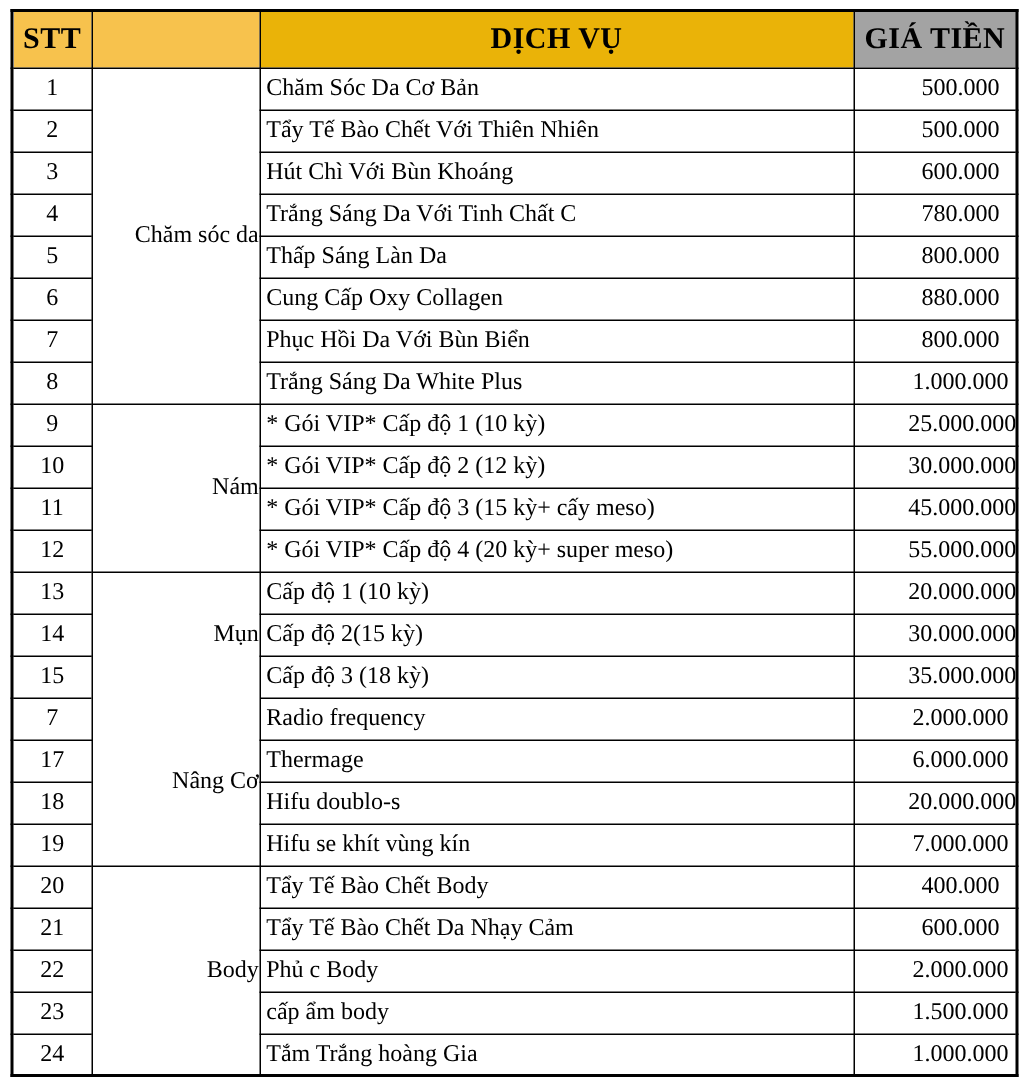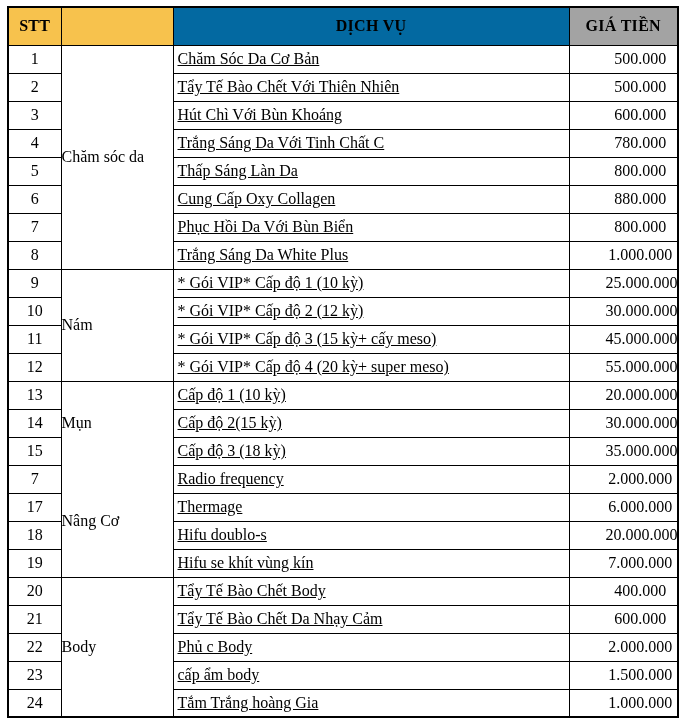--- a/index.html
+++ b/index.html
@@ -28,47 +28,47 @@
     font-size: 16px;
     color: #000;
     overflow: hidden;
     white-space: nowrap;
   }
   thead th {
     height: 38px;
     font-weight: bold;
     text-align: center;
     vertical-align: middle;
-    font-size: 16px;
+    font-size: 20px;
     letter-spacing: 0.3px;
   }
   tbody td { height: 28px; vertical-align: middle; }
   td.stt-cell      { text-align: center; }
-  td.category-cell { text-align: left; }
-  td.service-cell  { text-align: left; padding-left: 4px; text-decoration: underline; }
+  td.category-cell { text-align: right; }
+  td.service-cell  { text-align: left; padding-left: 4px; }
   td.price-cell    { text-align: center; padding-right: 2px; padding-left: 36px; }
   td.no-bottom { border-bottom: none; }
   td.no-top    { border-top: none; }
 </style>
 </head>
 <body style="background: rgb(255, 255, 255);">
 
 <div class="page">
   <table class="price-table">
     <colgroup>
       <col class="c-stt">
       <col class="c-category">
       <col class="c-service">
       <col class="c-price">
     </colgroup>
     <thead>
       <tr>
         <th style="background: rgb(247, 194, 77);">STT</th>
         <th style="background: rgb(247, 194, 77);"></th>
-        <th style="background: #0369a1;">DỊCH VỤ</th>
+        <th style="background: #eab308;">DỊCH VỤ</th>
         <th style="background: #a3a3a3;">GIÁ TIỀN</th>
       </tr>
     </thead>
     <tbody id="table-body">
         <tr>
           <td class="stt-cell">1</td>
           <td class="category-cell" rowspan="8">Chăm sóc da</td>
           <td class="service-cell">Chăm Sóc Da Cơ Bản</td>
           <td class="price-cell">500.000</td>
         </tr>

